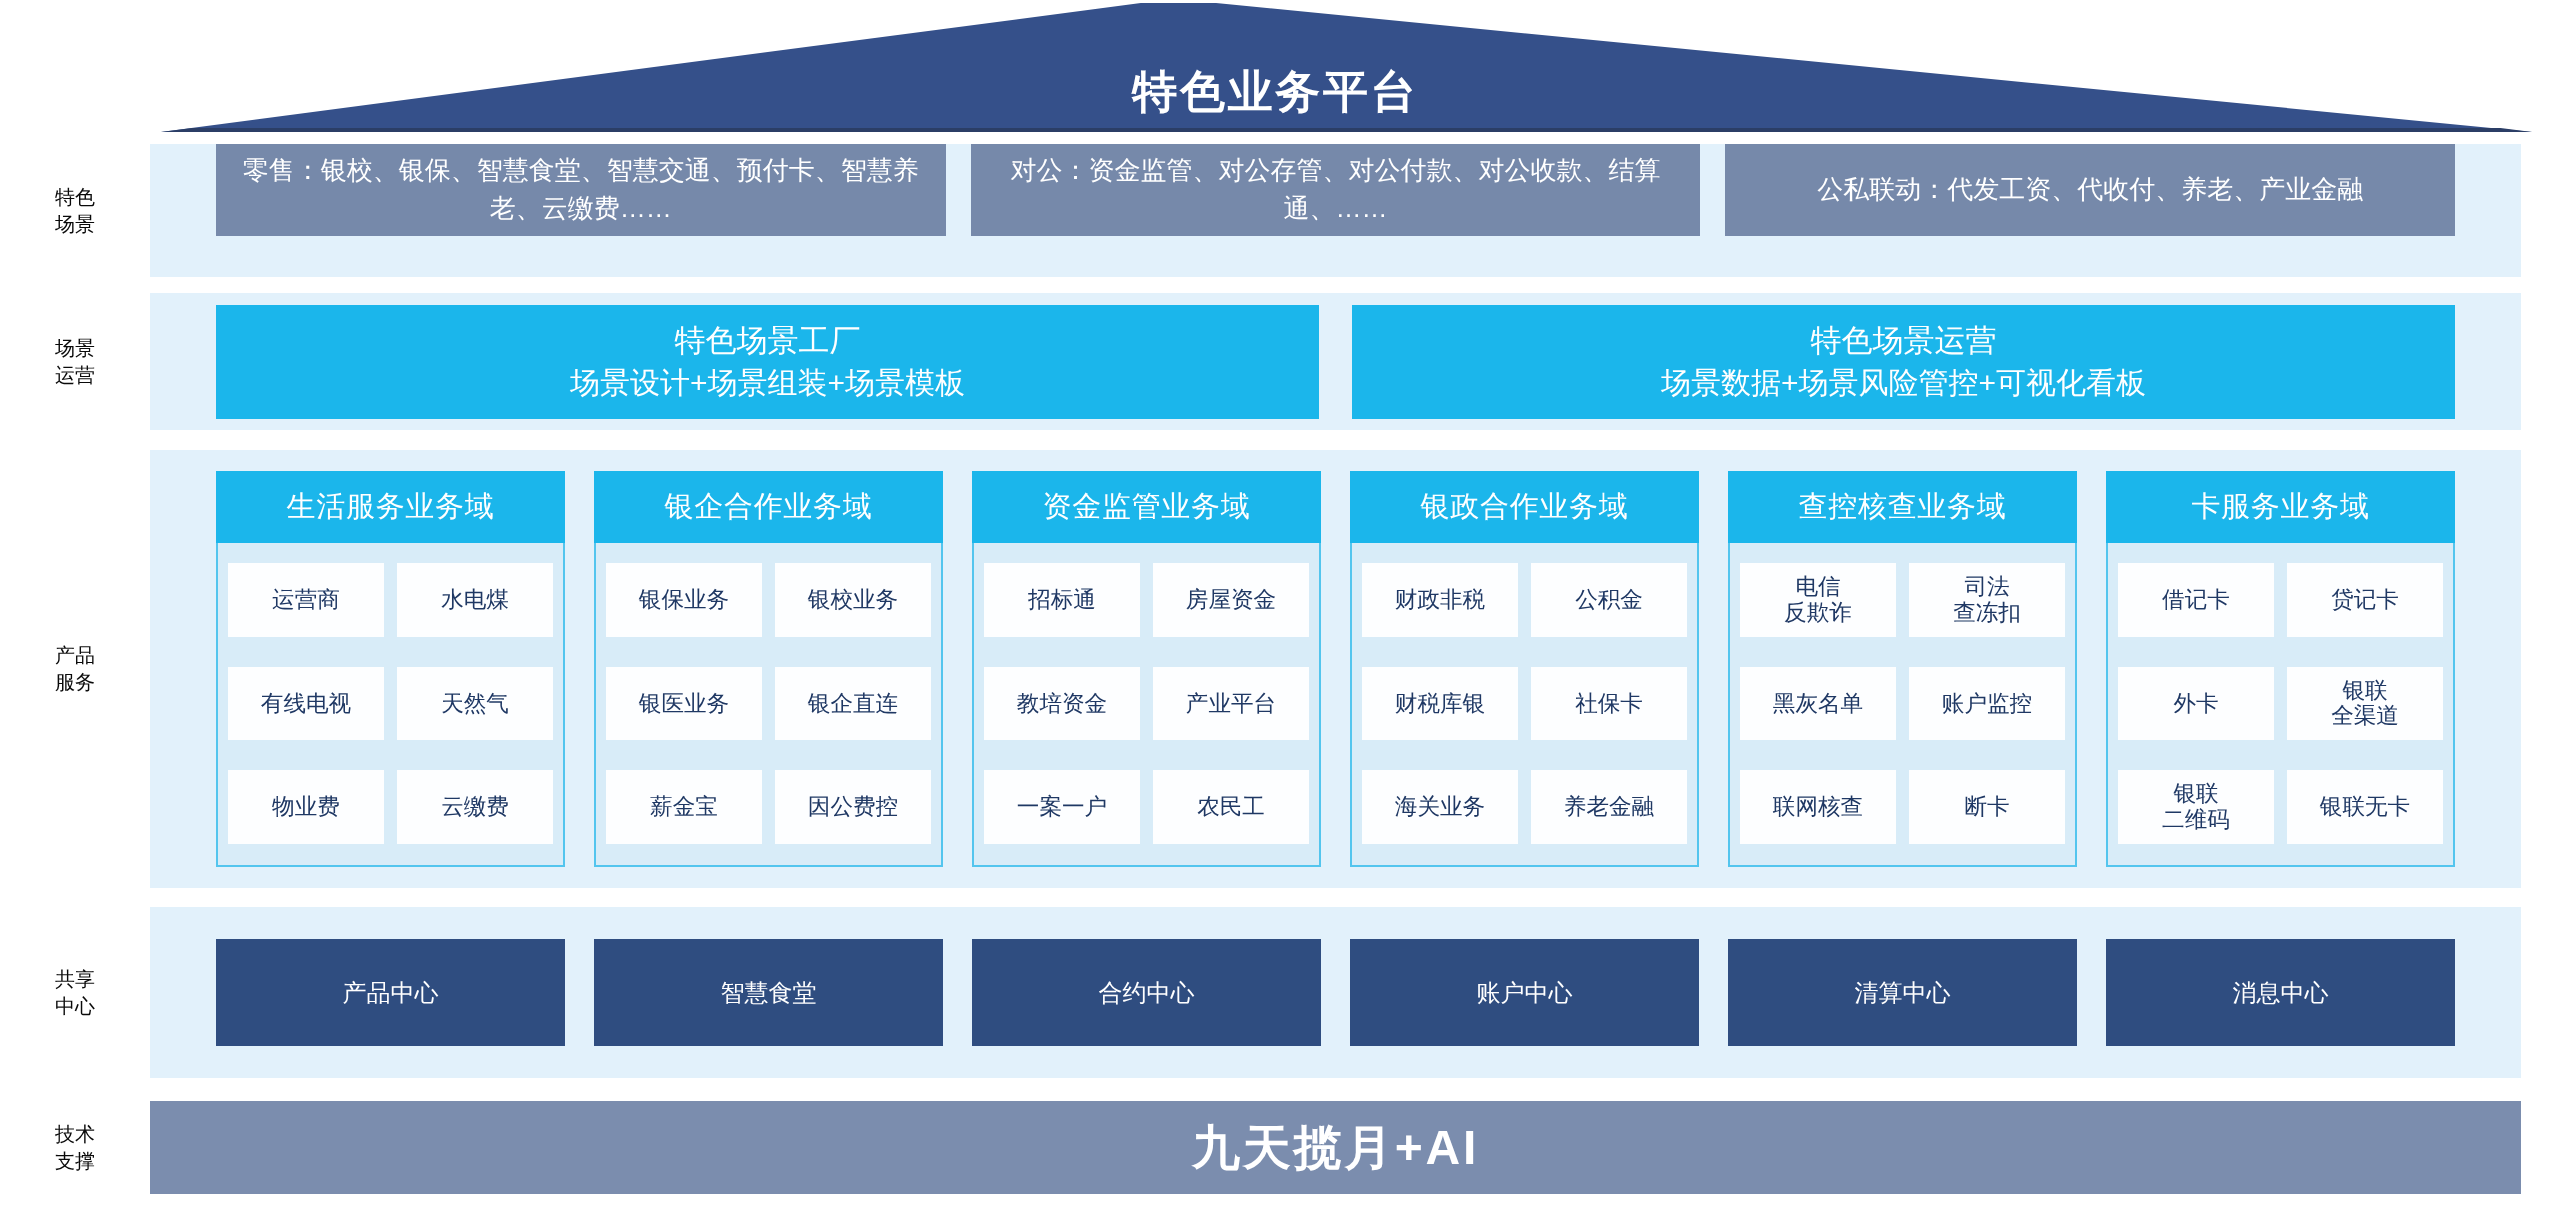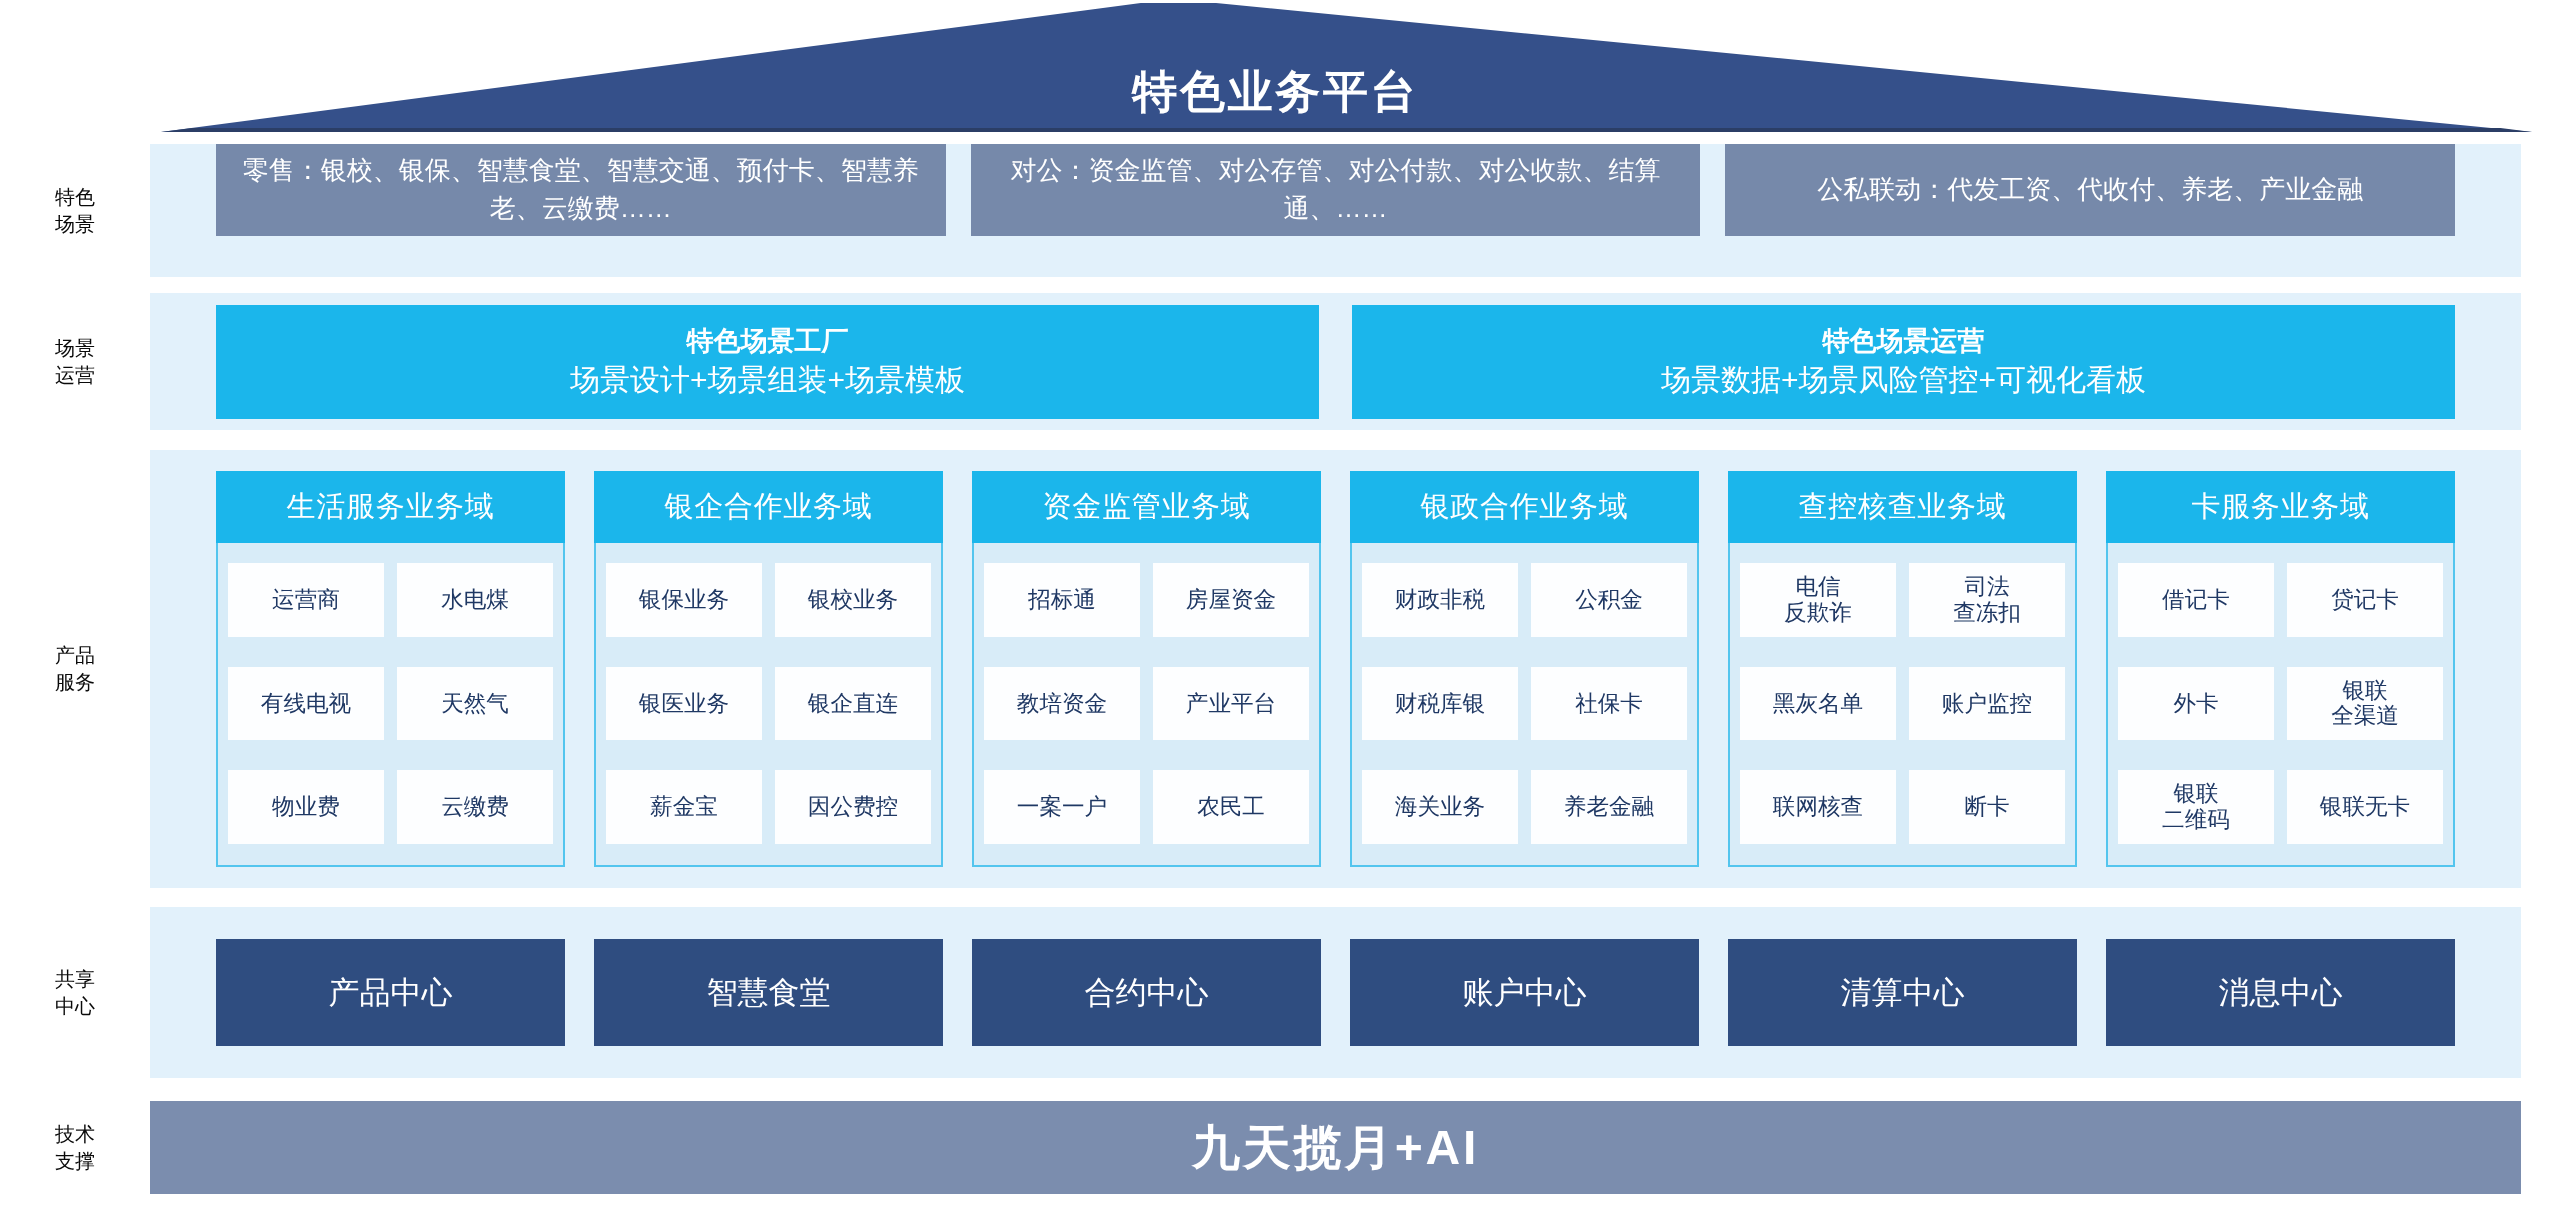--- a/index.html
+++ b/index.html
@@ -90,21 +90,21 @@
     flex: 1;
     height: 114px;
     background: #1BB6EB;
     color: #ffffff;
     display: flex;
     flex-direction: column;
     align-items: center;
     justify-content: center;
     text-align: center;
   }
-  .ops-title { font-size: 27px; font-weight: bold; margin-bottom: 1px; }
+  .ops-title { font-size: 31px; font-weight: normal; margin-bottom: 1px; }
   .ops-subtitle { font-size: 30px; }
 
   
   #band-domains { top: 450px; height: 438px; display: flex; gap: 29px; padding: 20.5px 66px 0; align-items: flex-start; }
   .domain { flex: 1; height: 396px; display: flex; flex-direction: column; }
   .domain-header {
     height: 72px;
     background: #1BB6EB;
     color: #ffffff;
     font-size: 29px;
@@ -141,21 +141,21 @@
     white-space: pre-line;
   }
 
   
   #band-centers { top: 907px; height: 171px; display: flex; align-items: center; gap: 29px; padding: 0 66px; }
   .center-box {
     flex: 1;
     height: 107px;
     background: #2F4D80;
     color: #ffffff;
-    font-size: 31px;
+    font-size: 24px;
     display: flex;
     align-items: center;
     justify-content: center;
     text-align: center;
   }
 
   
   #tech-bar {
     position: absolute;
     left: 150px;

